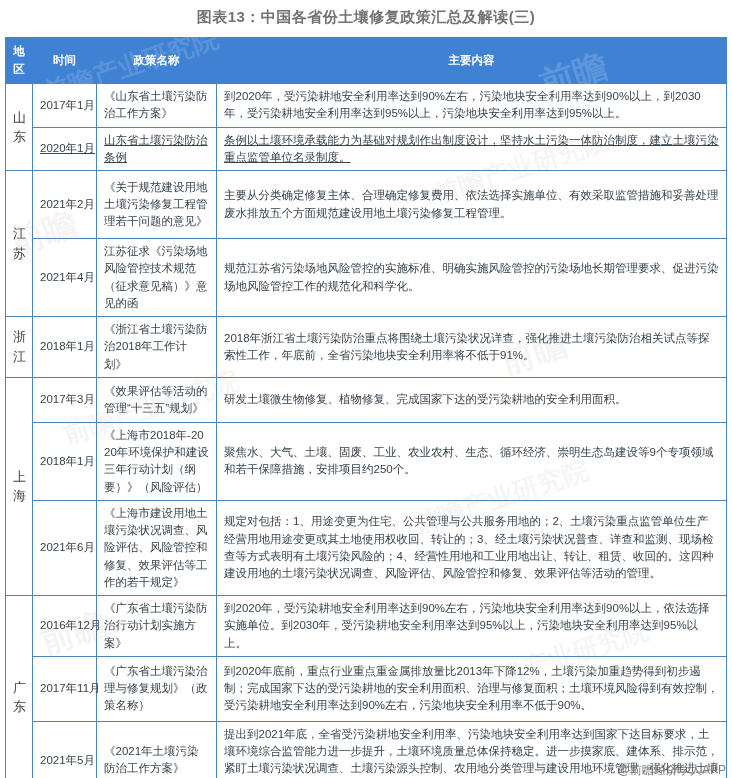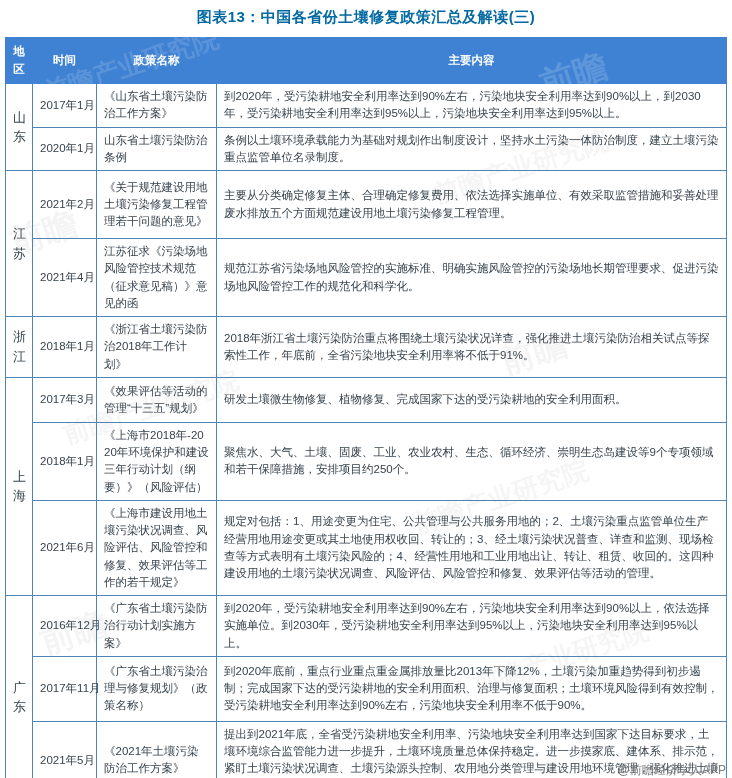--- a/index.html
+++ b/index.html
@@ -8,21 +8,21 @@
     background:#ffffff;
     font-family:"Liberation Sans",sans-serif;
     color:#37434d;
     position:relative;
     overflow:hidden;
   }
   .page-title{
     text-align:center;
     font-size:15px;
     font-weight:bold;
-    color:#0369a1;
+    color:#737373;
     padding-top:8px;
     margin:0 0 10px 0;
     letter-spacing:0.5px;
   }
   table.policy-table{
     border-collapse:collapse;
     table-layout:fixed;
     width:722px;
     margin:0 5px;
     font-size:11.5px;
@@ -105,21 +105,21 @@
         <th>主要内容</th>
       </tr>
   </thead>
   <tbody id="table-body">
       <tr style="height: 43px;">
         <td class="region" rowspan="2">山东</td>
         <td class="date">2017年1月</td>
         <td class="policy">《山东省土壤污染防治工作方案》</td>
         <td class="content">到2020年，受污染耕地安全利用率达到90%左右，污染地块安全利用率达到90%以上，到2030年，受污染耕地安全利用率达到95%以上，污染地块安全利用率达到95%以上。</td>
       </tr>
-      <tr style="height: 43px;">
+      <tr style="height: 43px; text-decoration: underline;">
         <td class="date">2020年1月</td>
         <td class="policy">山东省土壤污染防治条例</td>
         <td class="content">条例以土壤环境承载能力为基础对规划作出制度设计，坚持水土污染一体防治制度，建立土壤污染重点监管单位名录制度。</td>
       </tr>
       <tr style="height: 68px;">
         <td class="region" rowspan="2">江苏</td>
         <td class="date">2021年2月</td>
         <td class="policy">《关于规范建设用地土壤污染修复工程管理若干问题的意见》</td>
         <td class="content">主要从分类确定修复主体、合理确定修复费用、依法选择实施单位、有效采取监管措施和妥善处理废水排放五个方面规范建设用地土壤污染修复工程管理。</td>
       </tr>

